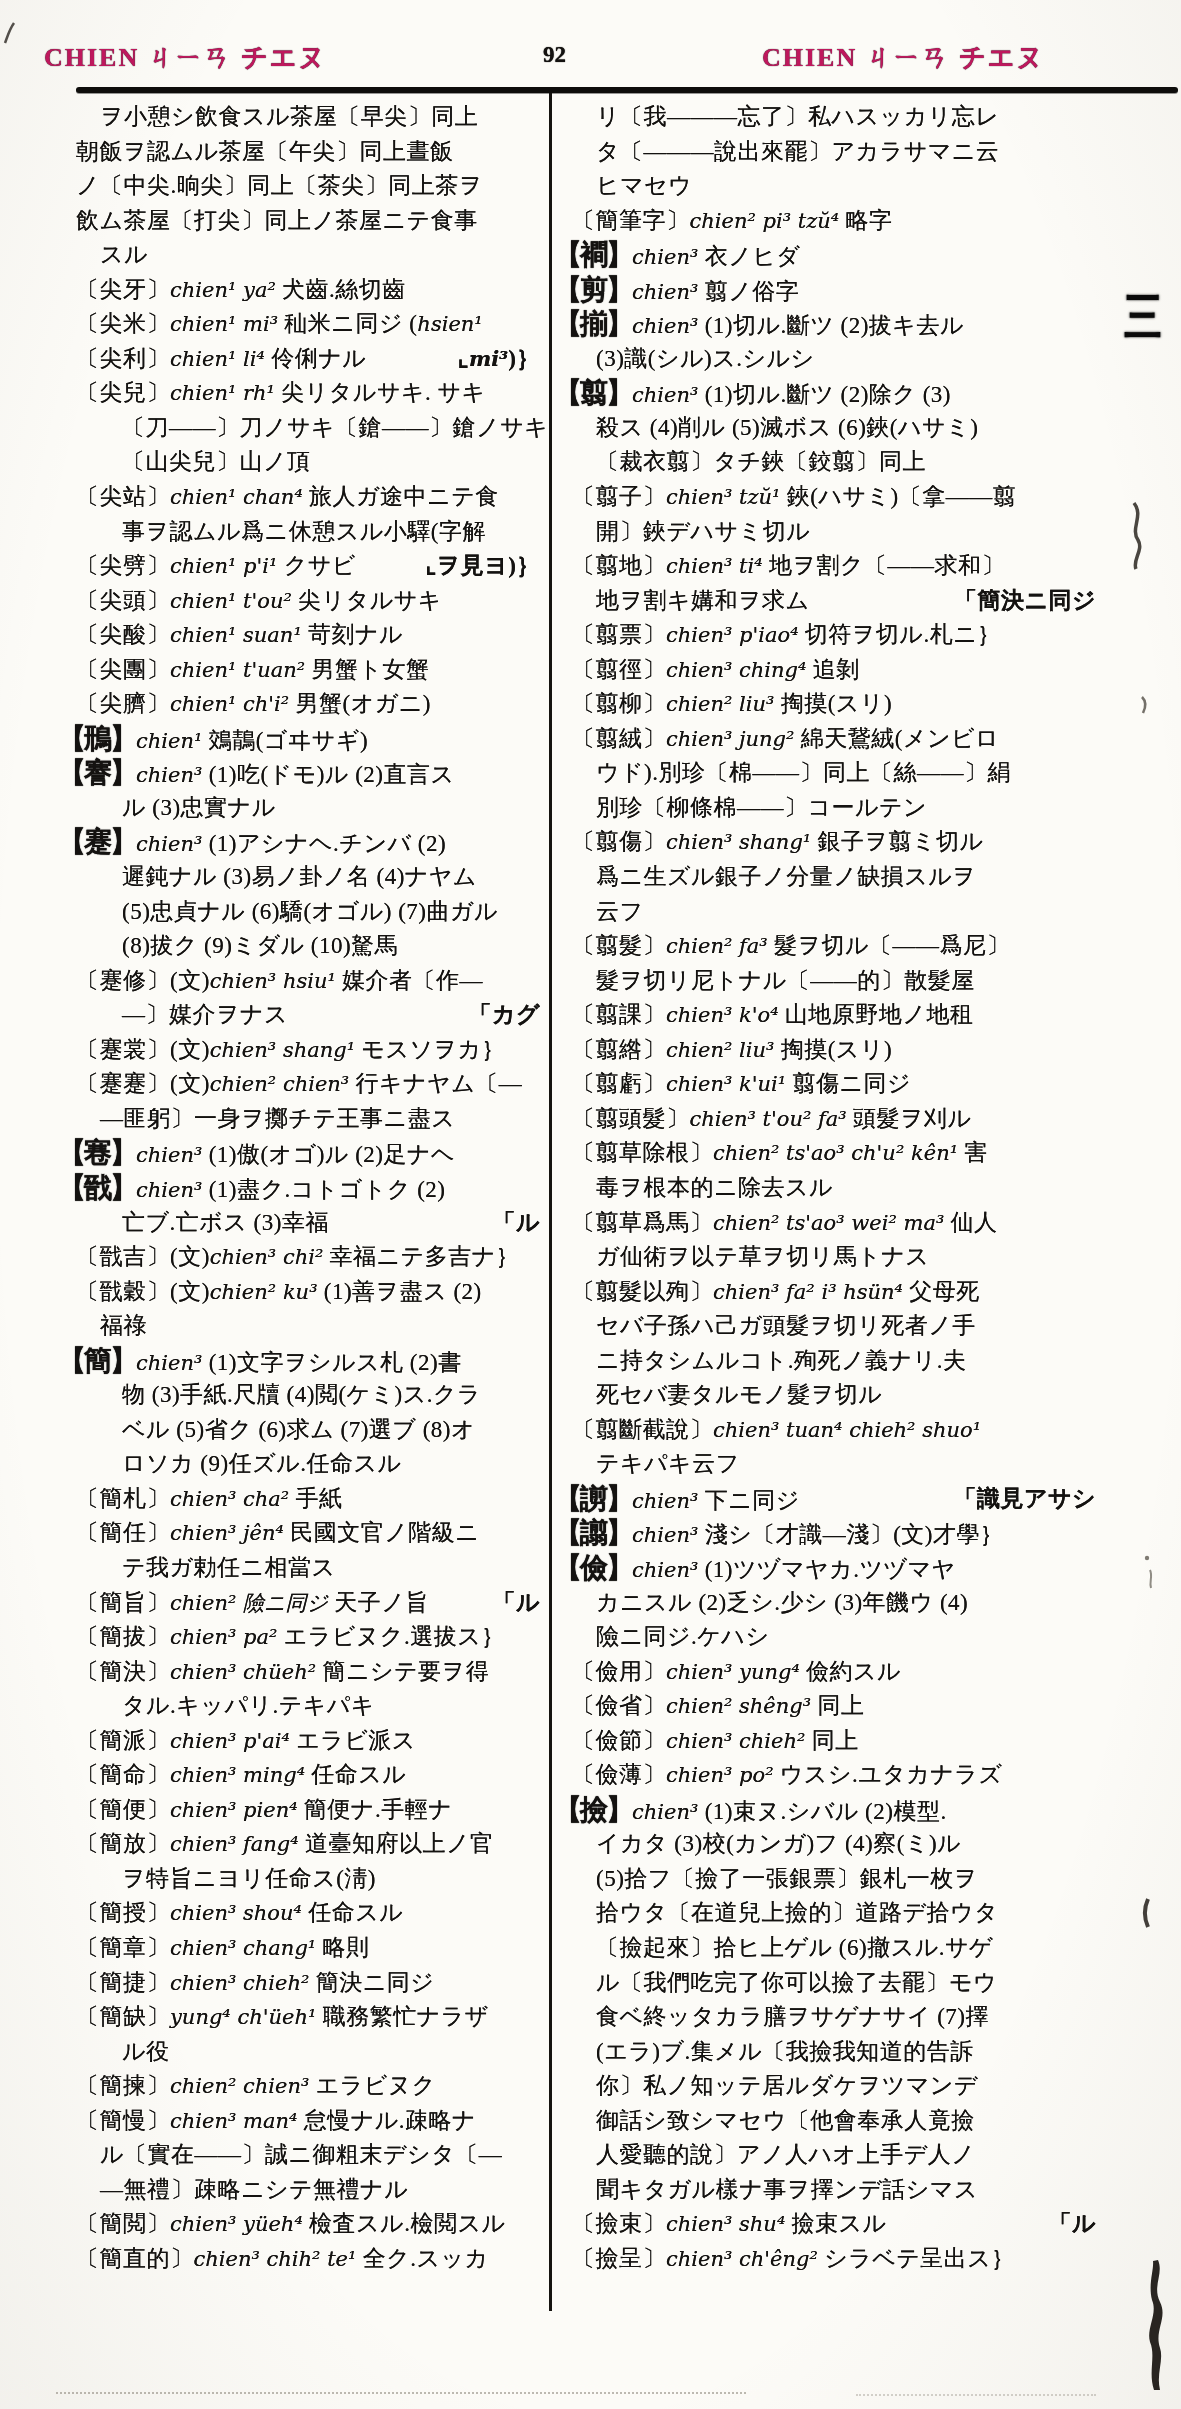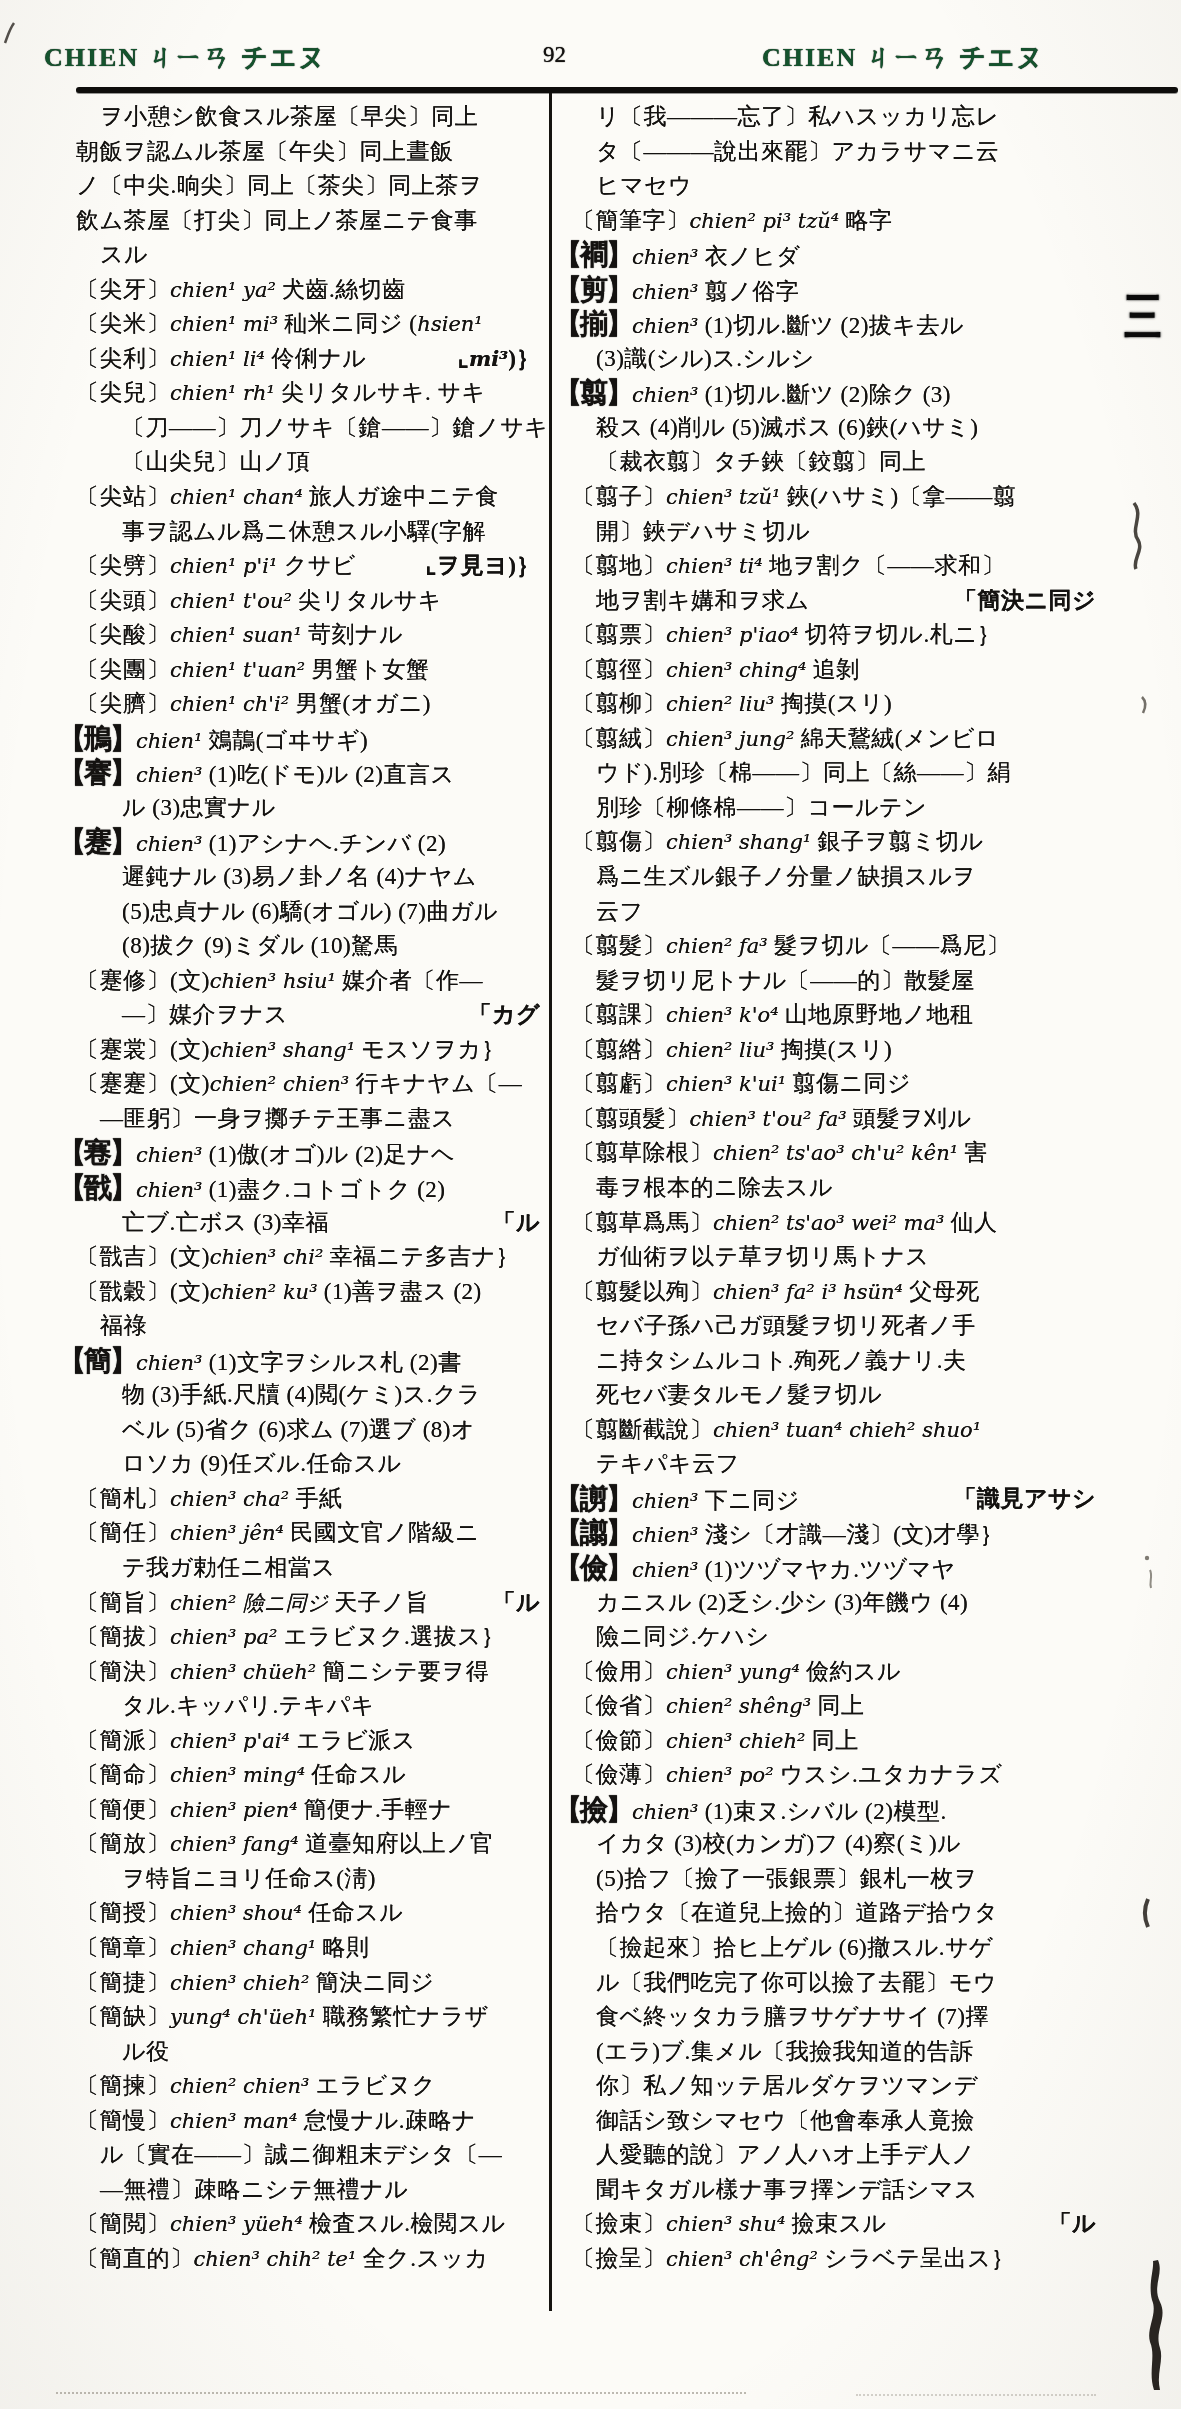--- a/index.html
+++ b/index.html
@@ -5,25 +5,25 @@
   html,body{margin:0;padding:0}
   body{
     position:relative;width:1181px;height:2409px;overflow:hidden;
     background:#fcfbf7;color:#141210;
     font-family:"Liberation Serif","DejaVu Serif",serif;
   }
   
   body:before{content:"";position:absolute;inset:0;pointer-events:none;
     background:radial-gradient(ellipse at 50% 45%, rgba(0,0,0,0) 70%, rgba(60,50,30,.05) 100%);}
   .hdr{position:absolute;top:40px;font-weight:700;font-size:26px;letter-spacing:2px;
-    font-family:"Liberation Serif","DejaVu Serif",serif;color:#14532d;
+    font-family:"Liberation Serif","DejaVu Serif",serif;color:#be185d;
     text-shadow:0 0 1px #000;}
   .hdr-left{left:44px}
   .hdr-right{left:762px}
-  .pageno{position:absolute;top:42px;left:543px;font-size:23px;font-weight:400;
+  .pageno{position:absolute;top:42px;left:543px;font-size:23px;font-weight:700;
     text-shadow:0 0 1px #000;}
   .toprule{position:absolute;left:76px;top:87px;width:1102px;height:6px;background:#0e0d0b;
     border-radius:3px;box-shadow:0 1px 0 rgba(0,0,0,.4);}
   .divider{position:absolute;left:549px;top:93px;width:3px;height:2218px;background:#151310;}
   .col{position:absolute;font-size:23px;line-height:34.55px;font-weight:500;
     letter-spacing:.5px;text-shadow:0 0 .6px rgba(0,0,0,.85);}
   .col-left{left:76px;top:100px;width:464px;}
   .col-right{left:572px;top:100px;width:524px;}
   .line{white-space:nowrap;height:34.55px;}
   .line .py{font-style:italic;font-size:21px;letter-spacing:0;

